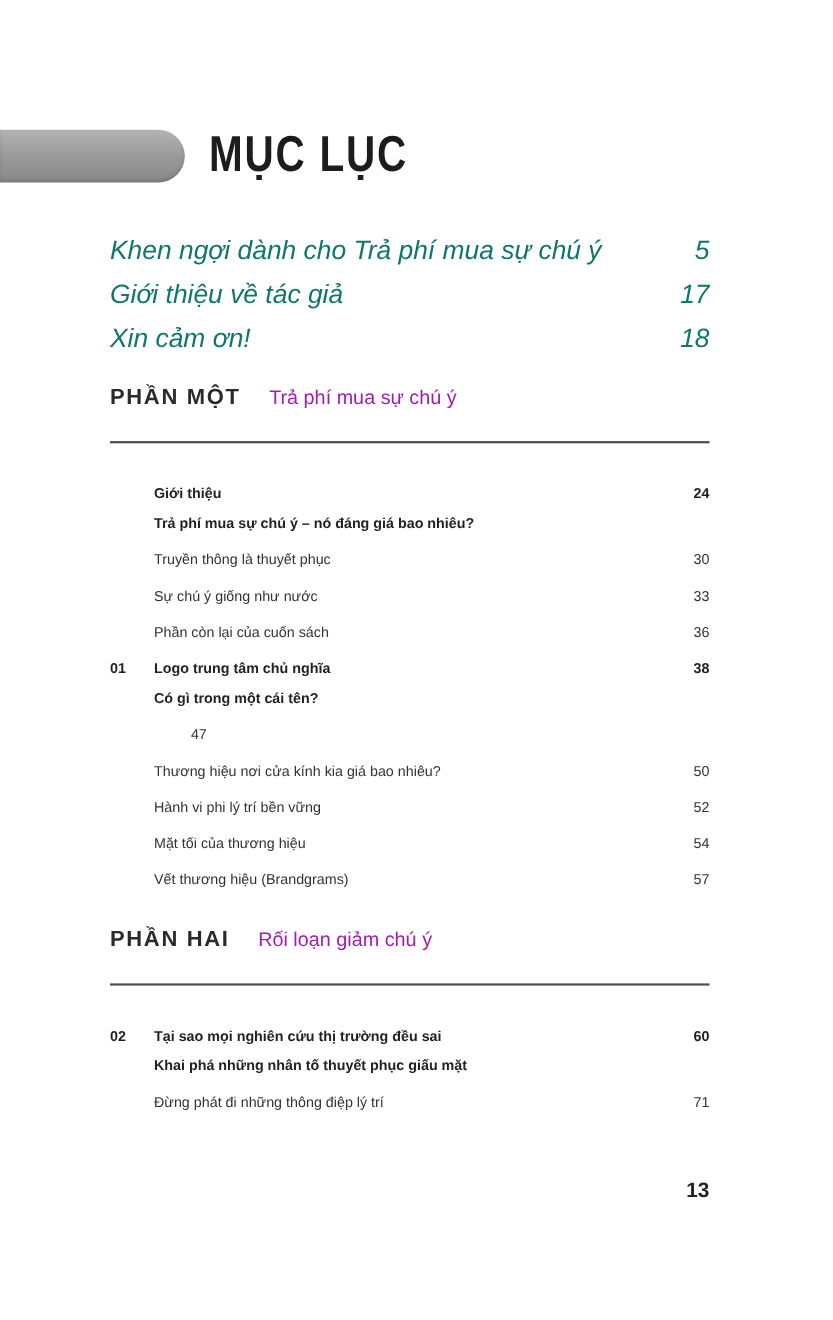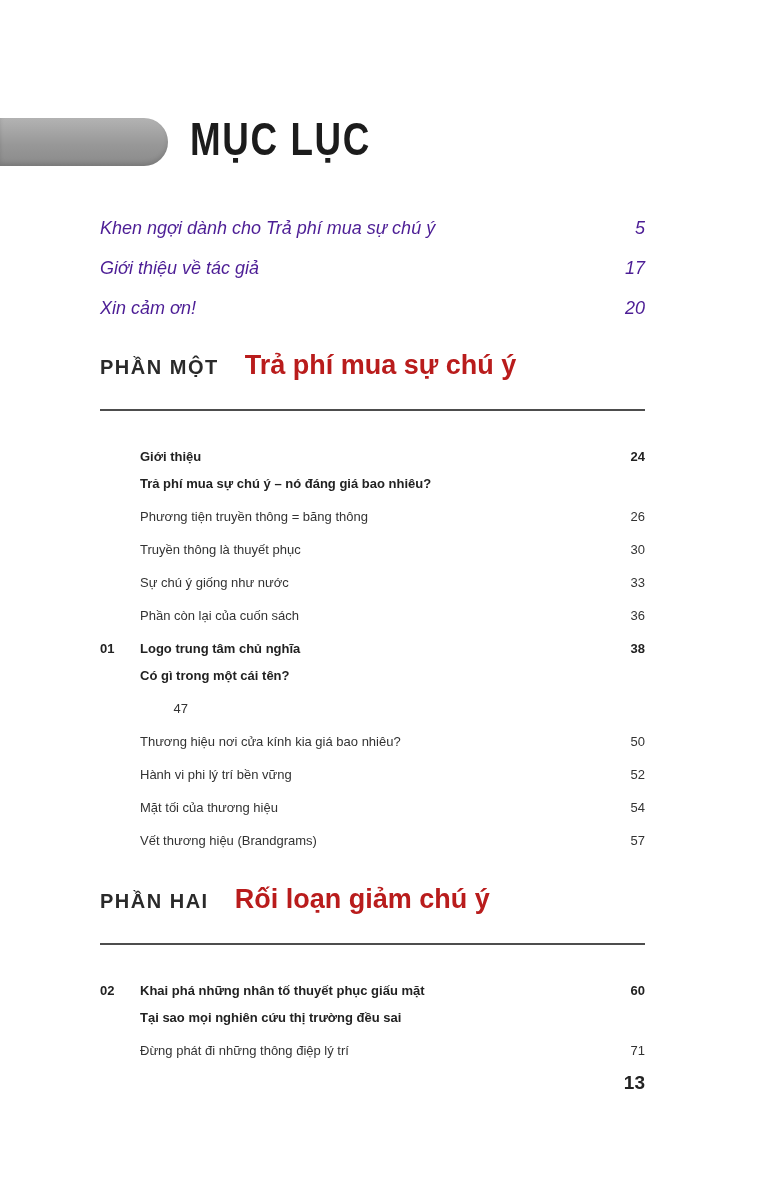--- a/index.html
+++ b/index.html
@@ -47,23 +47,23 @@
     left: 100px;
     top: 216px;
     width: 545px;
   }
 
   
   .front-row {
     display: flex;
     align-items: flex-end;
     font-style: italic;
-    font-size: 18px;
+    font-size: 24px;
     line-height: 24px;
-    color: #4c1d95;
+    color: #0f766e;
     margin-bottom: 16px;
   }
   .front-row .lbl { flex: 1; }
   .front-row .pg { width: 48px; text-align: right; }
 
   
   .section-head {
     display: flex;
     align-items: baseline;
     gap: 26px;
@@ -71,23 +71,23 @@
     padding-bottom: 28px;
     border-bottom: 2px solid #4d4d4d;
   }
   .kicker {
     font-size: 20px;
     font-weight: 700;
     letter-spacing: 1.5px;
     color: #2a2a2a;
   }
   .section-title {
-    font-size: 27px;
-    font-weight: 700;
-    color: #b91c1c;
+    font-size: 18px;
+    font-weight: 400;
+    color: #a21caf;
   }
 
   
   .rows { margin-top: 32px; }
   .row {
     display: flex;
     align-items: flex-start;
     font-size: 13px;
     line-height: 27px;
     color: #333333;
@@ -132,44 +132,39 @@
     <div class="front-row">
       <div class="lbl">Khen ngợi dành cho Trả phí mua sự chú ý</div>
       <div class="pg">5</div>
     </div>
     <div class="front-row">
       <div class="lbl">Giới thiệu về tác giả</div>
       <div class="pg">17</div>
     </div>
     <div class="front-row">
       <div class="lbl">Xin cảm ơn!</div>
-      <div class="pg">20</div>
+      <div class="pg">18</div>
     </div>
 
     <div class="section-head">
       <div class="kicker">PHẦN MỘT</div>
       <div class="section-title">Trả phí mua sự chú ý</div>
     </div>
 
     <div class="rows">
 
       <div class="row bold">
         <div class="num"></div>
         <div class="body">
           <div>Giới thiệu</div>
           <div>Trả phí mua sự chú ý – nó đáng giá bao nhiêu?</div>
         </div>
         <div class="pg">24</div>
       </div>
 
-      <div class="row">
-        <div class="num"></div>
-        <div class="body">Phương tiện truyền thông = băng thông</div>
-        <div class="pg">26</div>
-      </div>
       <div class="row">
         <div class="num"></div>
         <div class="body">Truyền thông là thuyết phục</div>
         <div class="pg">30</div>
       </div>
       <div class="row">
         <div class="num"></div>
         <div class="body">Sự chú ý giống như nước</div>
         <div class="pg">33</div>
       </div>
@@ -217,22 +212,22 @@
     <div class="section-head">
       <div class="kicker">PHẦN HAI</div>
       <div class="section-title">Rối loạn giảm chú ý</div>
     </div>
 
     <div class="rows">
 
       <div class="row bold">
         <div class="num">02</div>
         <div class="body">
+          <div>Tại sao mọi nghiên cứu thị trường đều sai</div>
           <div>Khai phá những nhân tố thuyết phục giấu mặt</div>
-          <div>Tại sao mọi nghiên cứu thị trường đều sai</div>
         </div>
         <div class="pg">60</div>
       </div>
 
       <div class="row">
         <div class="num"></div>
         <div class="body">Đừng phát đi những thông điệp lý trí</div>
         <div class="pg">71</div>
       </div>
     </div>

